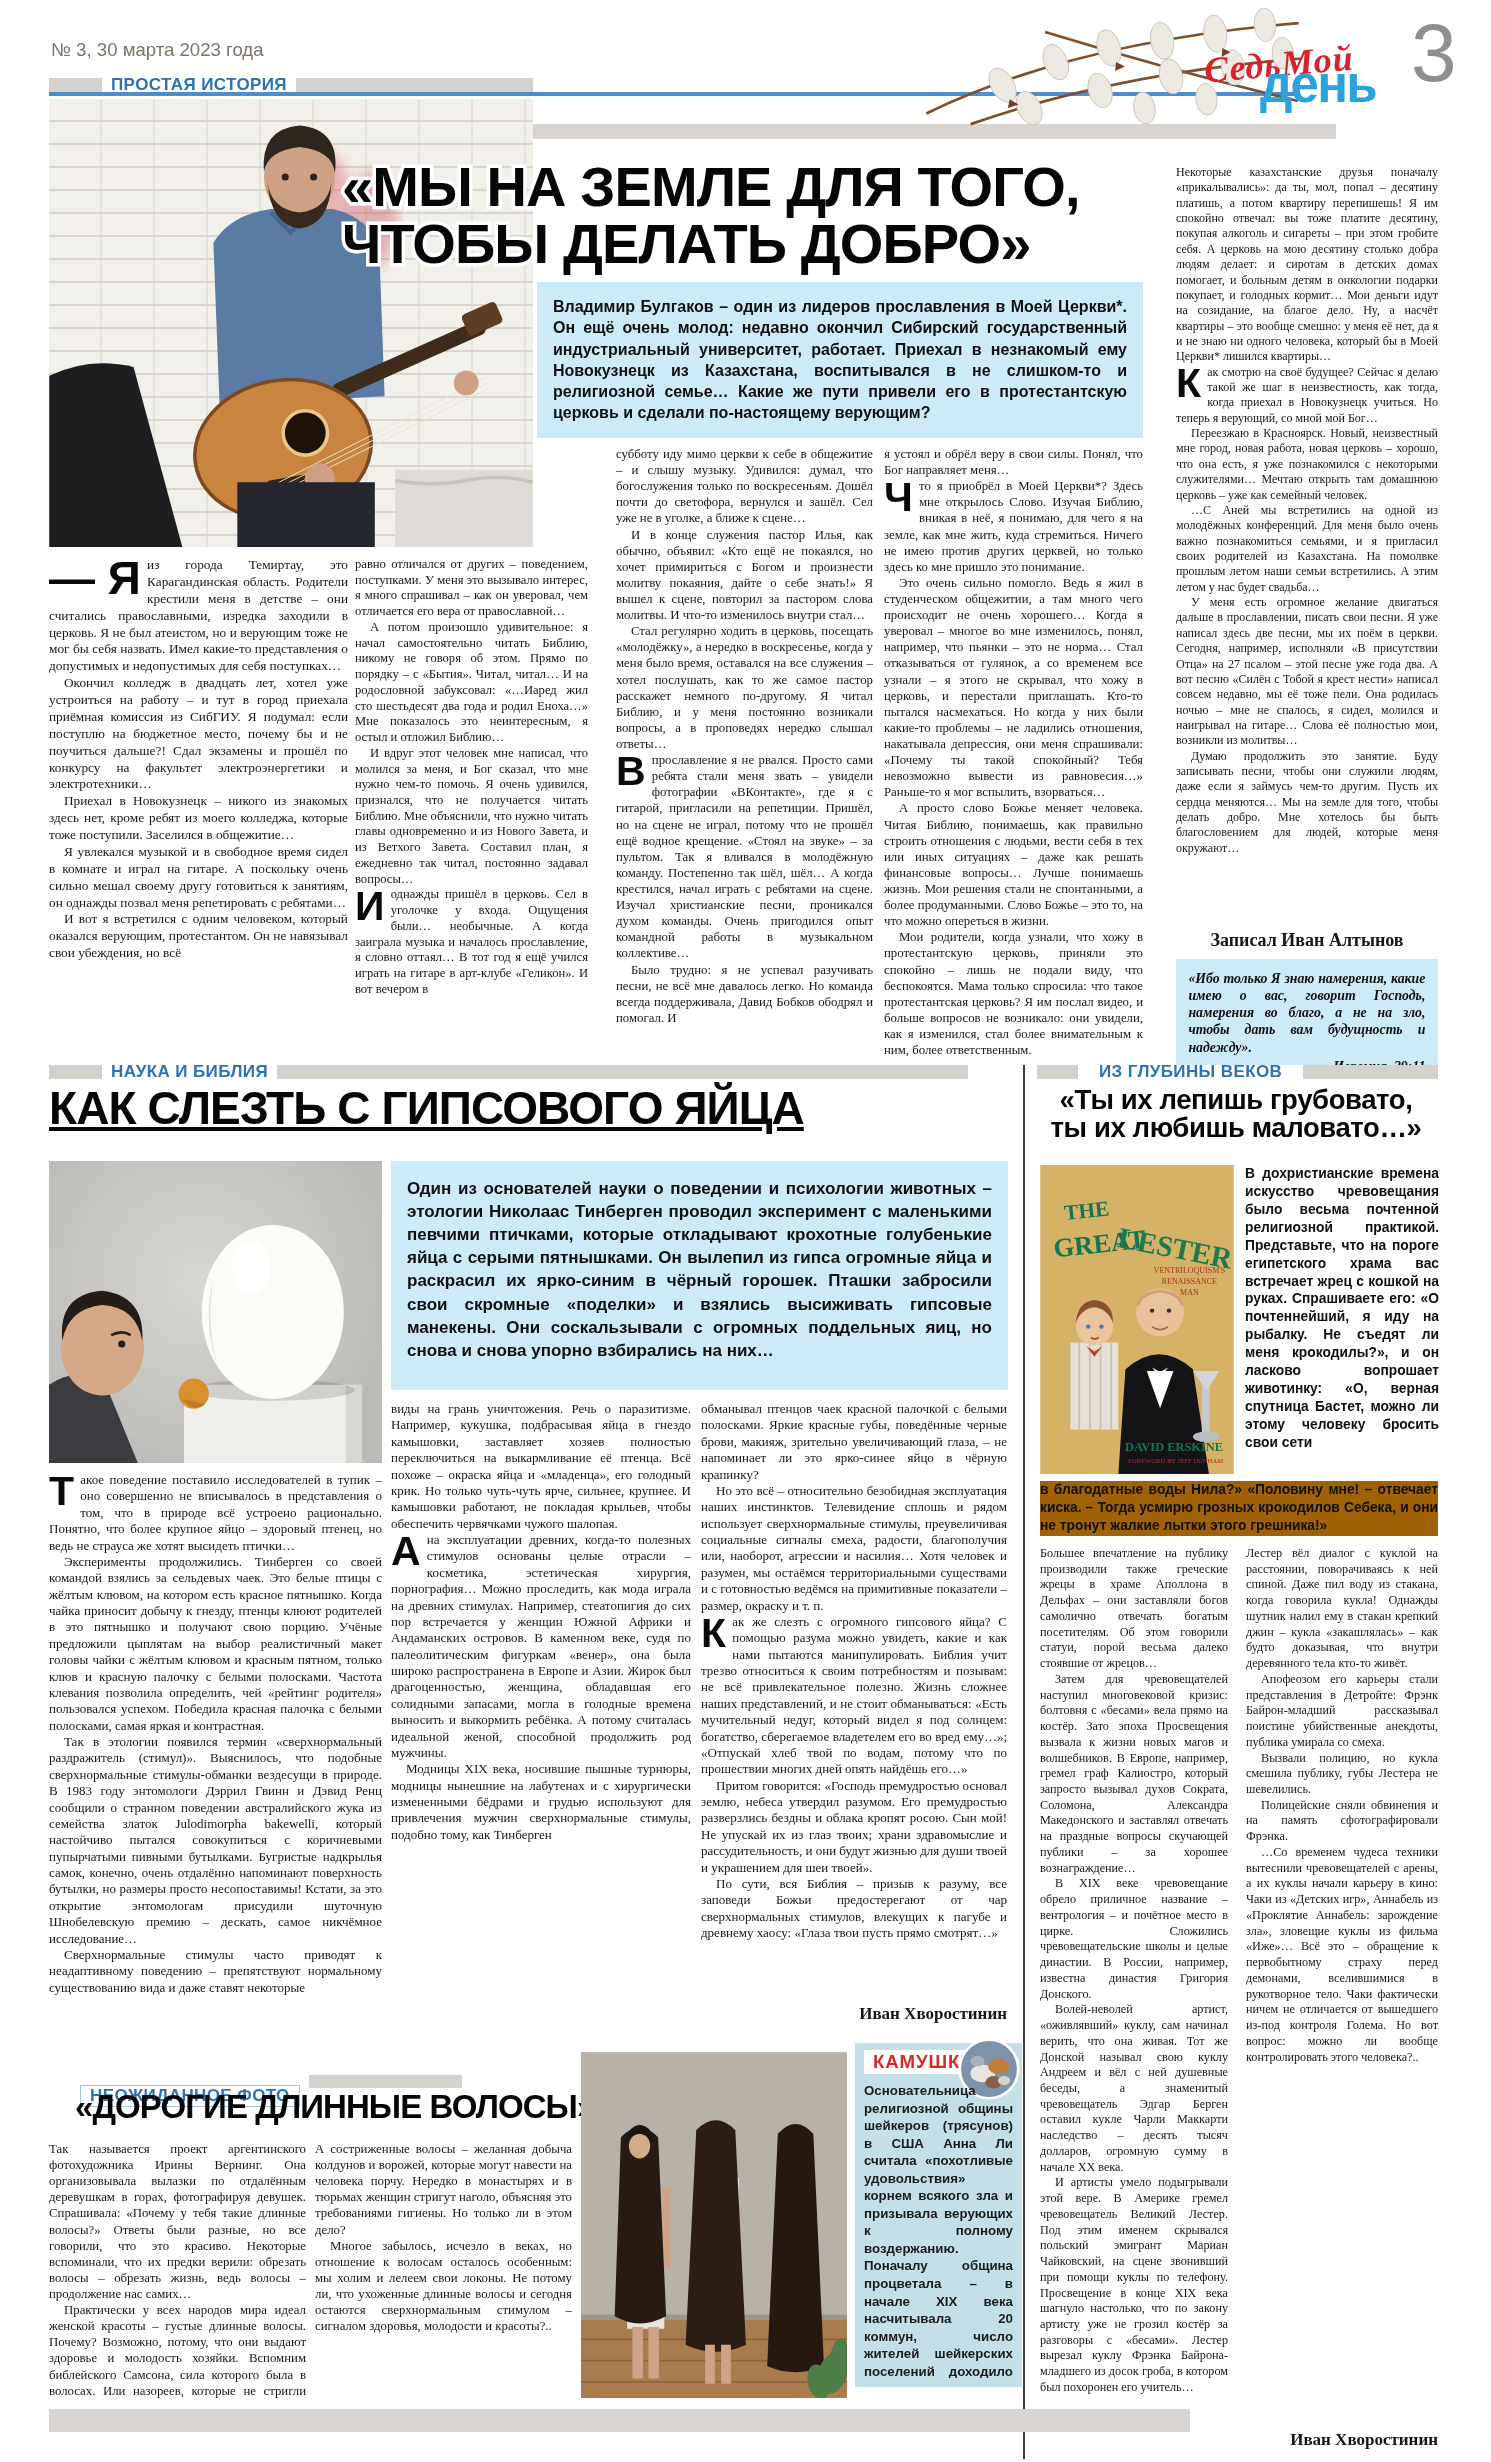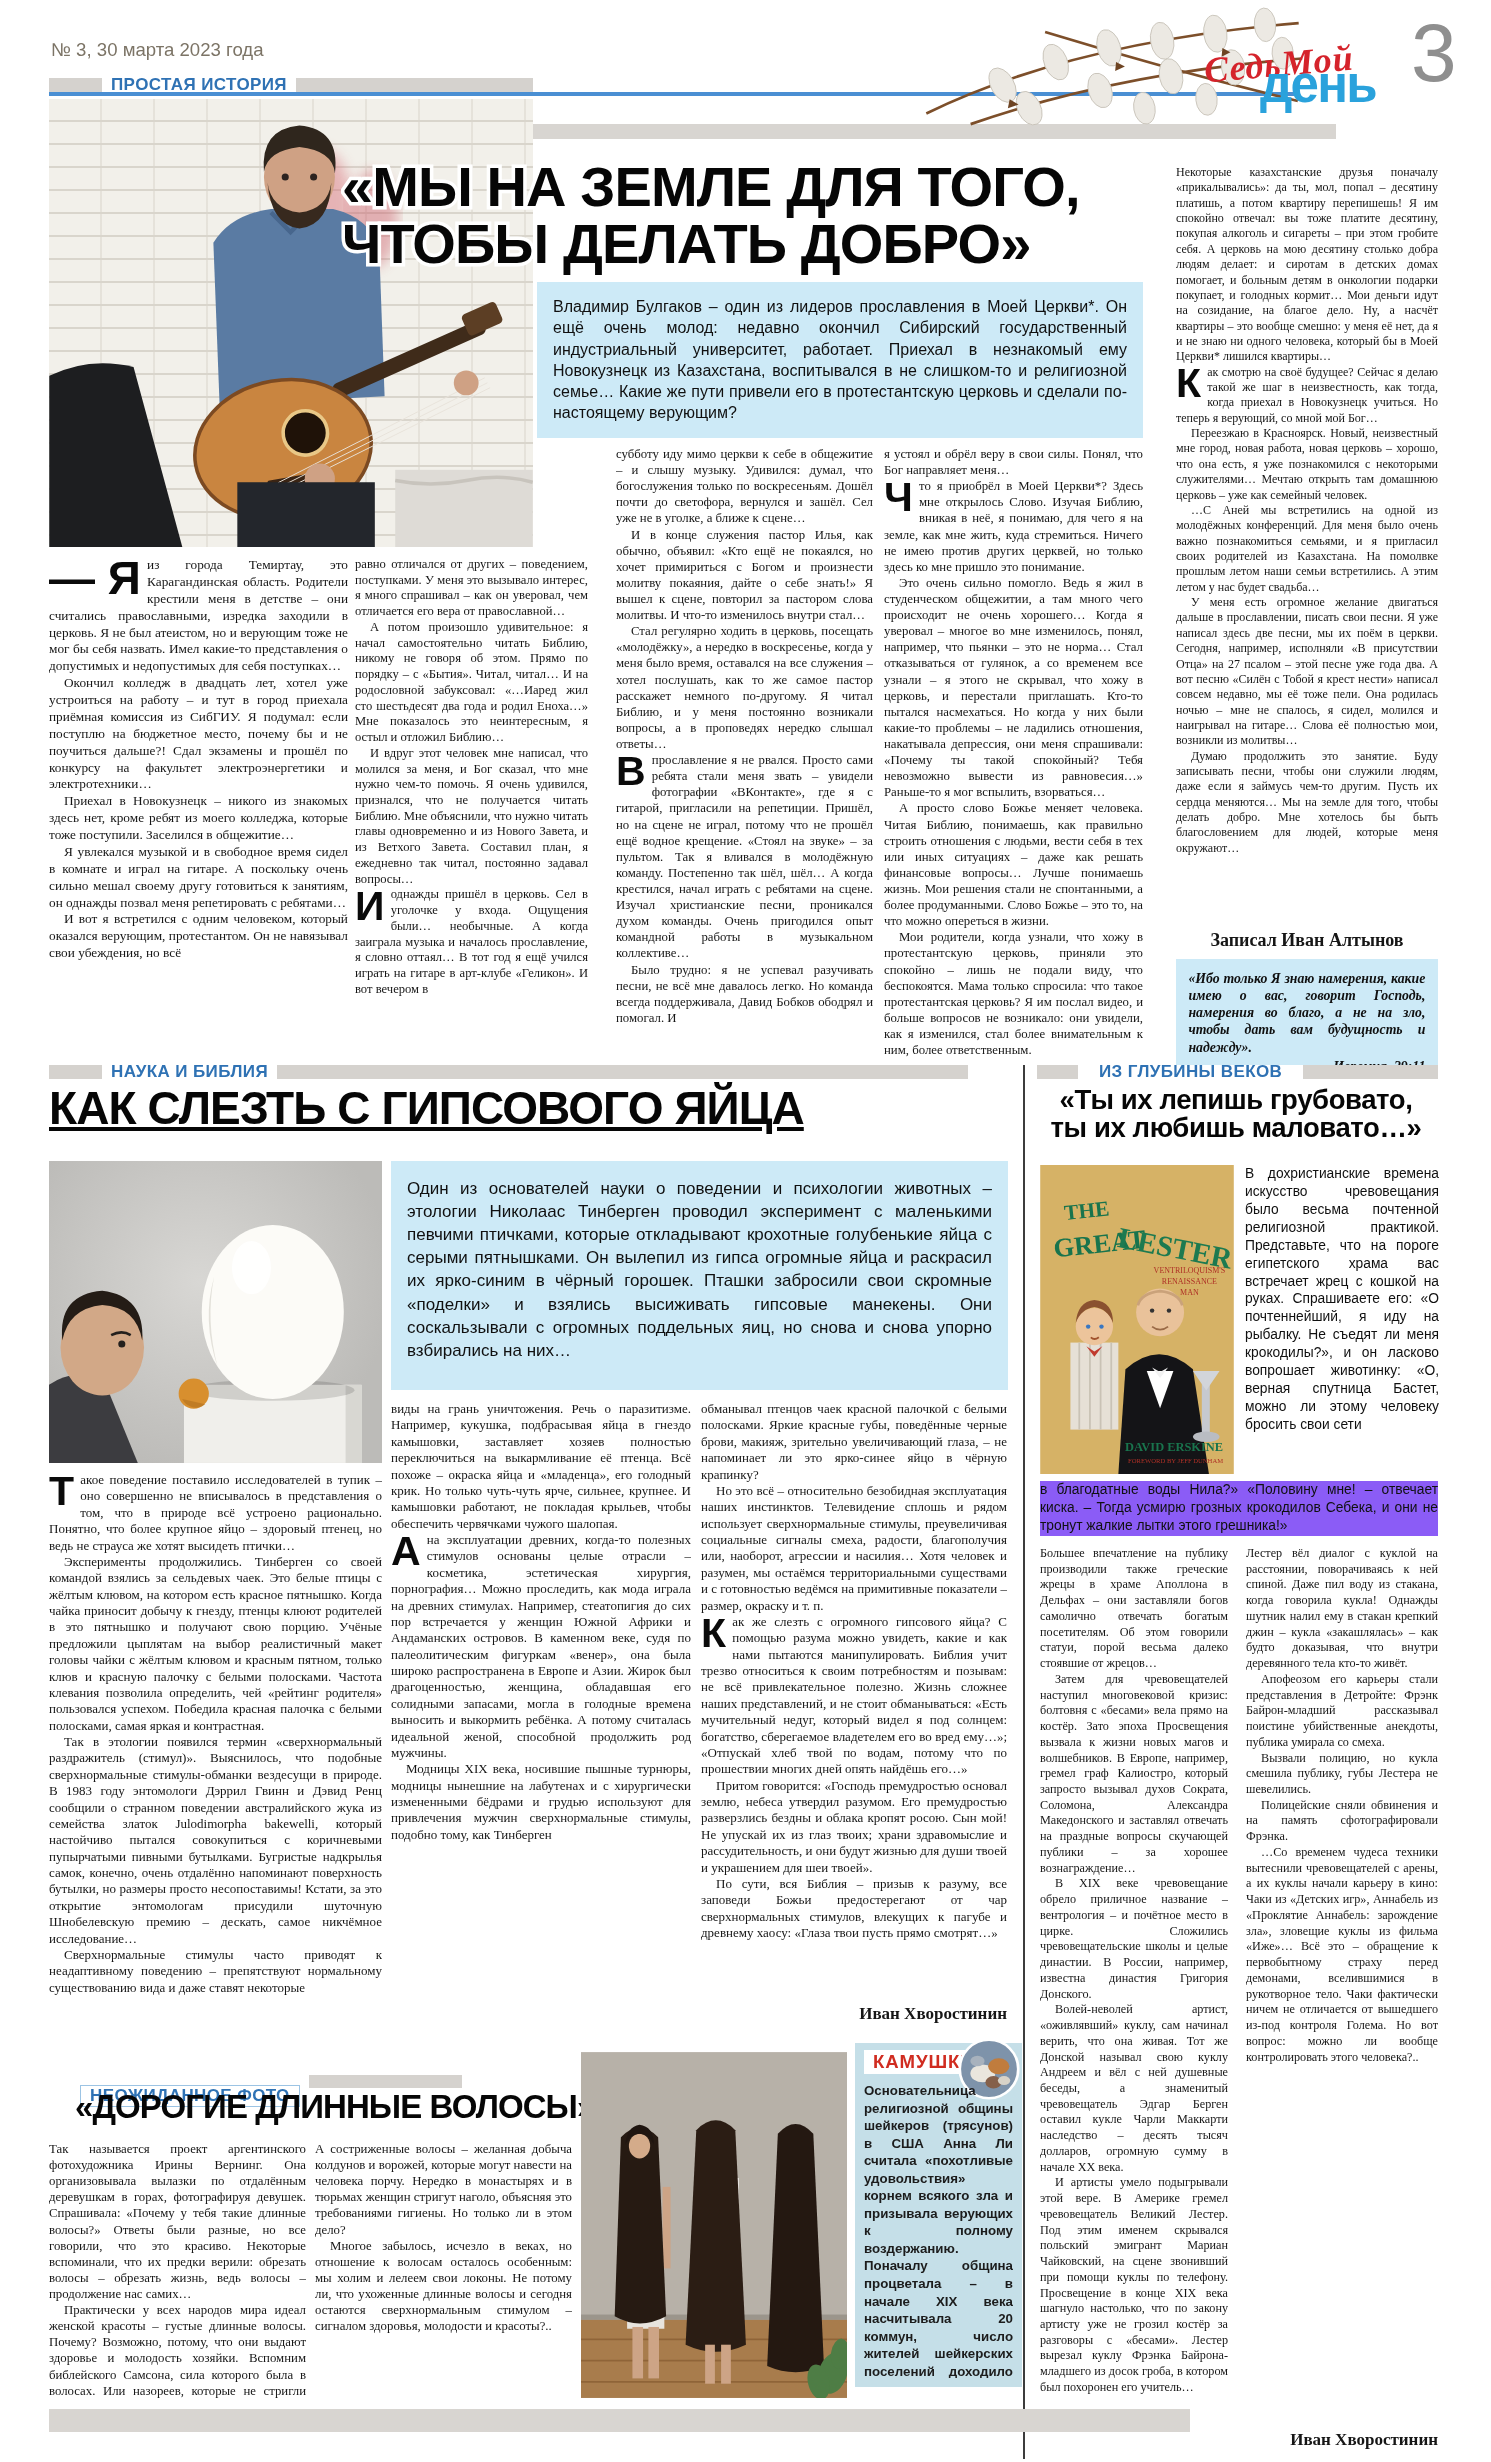--- a/index.html
+++ b/index.html
@@ -25,21 +25,21 @@
   .sec-label .bar.tail{flex:1;}
 
   
   .hl{font-family:"Liberation Sans",sans-serif;font-weight:900;color:#060606;letter-spacing:-0.9px;}
   .hl-wrap{position:relative;}
   .hl-stroke{position:absolute;left:0;top:0;-webkit-text-stroke:7px #ffffff;color:#fff;}
   .hl-fill{position:relative;}
   .hl span{display:block;line-height:1.02;white-space:nowrap;}
 
   
-  .lede{background:#cdeaf7;font-family:"Liberation Sans",sans-serif;font-weight:normal;
+  .lede{background:#cdeaf7;font-family:"Liberation Sans",sans-serif;font-weight:bold;
         color:#101010;text-align:justify;}
   .quote-box{background:#cdeaf7;font-family:"Liberation Serif",serif;font-weight:bold;
              font-style:italic;color:#101010;}
   .quote-ref{text-align:right;margin-top:1.8px;}
 
   
   .t-col{text-align:justify;overflow:hidden;}
   .t-col p{margin:0;text-indent:15px;}
   .seg .paras p:first-child{text-indent:0;}
   .dc{float:left;font-family:"Liberation Sans",sans-serif;font-weight:bold;color:#0a0a0a;
@@ -363,21 +363,21 @@
         <rect x="182" y="246" width="9" height="58" fill="#c6c9cf"></rect>
         <polygon points="172,232 202,232 187,254" fill="#d2d5da"></polygon>
         <ellipse cx="187" cy="306" rx="15" ry="6" fill="#b9bcc2"></ellipse>
       </g>
       <text x="206" y="322" text-anchor="end" font-size="14" font-weight="bold" fill="#19744d">DAVID ERSKINE</text>
       <text x="206" y="336" text-anchor="end" font-size="7.5" fill="#ae3026">FOREWORD BY JEFF DUNHAM</text>
     </svg>
   </div>
 
   <div class="abs lede" style="left:1245px;top:1165px;width:194px;height:307px;padding:0;background:#fff;font-size:13.8px;line-height:1.3;overflow:hidden;">В дохристианские времена искусство чревовещания было весьма почтенной религиозной практикой. Представьте, что на пороге египетского храма вас встречает жрец с кошкой на руках. Спрашиваете его: «О почтеннейший, я иду на рыбалку. Не съедят ли меня крокодилы?», и он ласково вопрошает животинку: «О, верная спутница Бастет, можно ли этому человеку бросить свои сети</div>
-  <div class="abs lede" style="left:1040px;top:1481px;width:398px;height:55px;padding:0;background:#8b5cf6;font-size:13.8px;line-height:1.3;overflow:hidden;">в благодатные воды Нила?» «Половину мне! – отвечает киска. – Тогда усмирю грозных крокодилов Себека, и они не тронут жалкие лытки этого грешника!»</div>
+  <div class="abs lede" style="left:1040px;top:1481px;width:398px;height:55px;padding:0;background:#a16207;font-size:13.8px;line-height:1.3;overflow:hidden;">в благодатные воды Нила?» «Половину мне! – отвечает киска. – Тогда усмирю грозных крокодилов Себека, и они не тронут жалкие лытки этого грешника!»</div>
 
   <div class="abs t-col" style="left:1040px;top:1546px;width:188px;height:879px;font-size:12.2px;line-height:1.29;">
     <div class="seg">
         <div class="paras">
           <p>Большее впечатление на публику производили также греческие жрецы в храме Аполлона в Дельфах – они заставляли богов самолично отвечать богатым посетителям. Об этом говорили статуи, порой весьма далеко стоявшие от жрецов…</p>
           <p>Затем для чревовещателей наступил многовековой кризис: болтовня с «бесами» вела прямо на костёр. Зато эпоха Просвещения вызвала к жизни новых магов и волшебников. В Европе, например, гремел граф Калиостро, который запросто вызывал духов Сократа, Соломона, Александра Македонского и заставлял отвечать на праздные вопросы скучающей публики – за хорошее вознаграждение…</p>
           <p>В XIX веке чревовещание обрело приличное название – вентрология – и почётное место в цирке. Сложились чревовещательские школы и целые династии. В России, например, известна династия Григория Донского.</p>
           <p>Волей-неволей артист, «оживлявший» куклу, сам начинал верить, что она живая. Тот же Донской называл свою куклу Андреем и вёл с ней душевные беседы, а знаменитый чревовещатель Эдгар Берген оставил кукле Чарли Маккарти наследство – десять тысяч долларов, огромную сумму в начале XX века.</p>
           <p>И артисты умело подыгрывали этой вере. В Америке гремел чревовещатель Великий Лестер. Под этим именем скрывался польский эмигрант Мариан Чайковский, на сцене звонивший при помощи куклы по телефону. Просвещение в конце XIX века шагнуло настолько, что по закону артисту уже не грозил костёр за разговоры с «бесами». Лестер вырезал куклу Фрэнка Байрона-младшего из досок гроба, в котором был похоронен его учитель…</p>
         </div>

